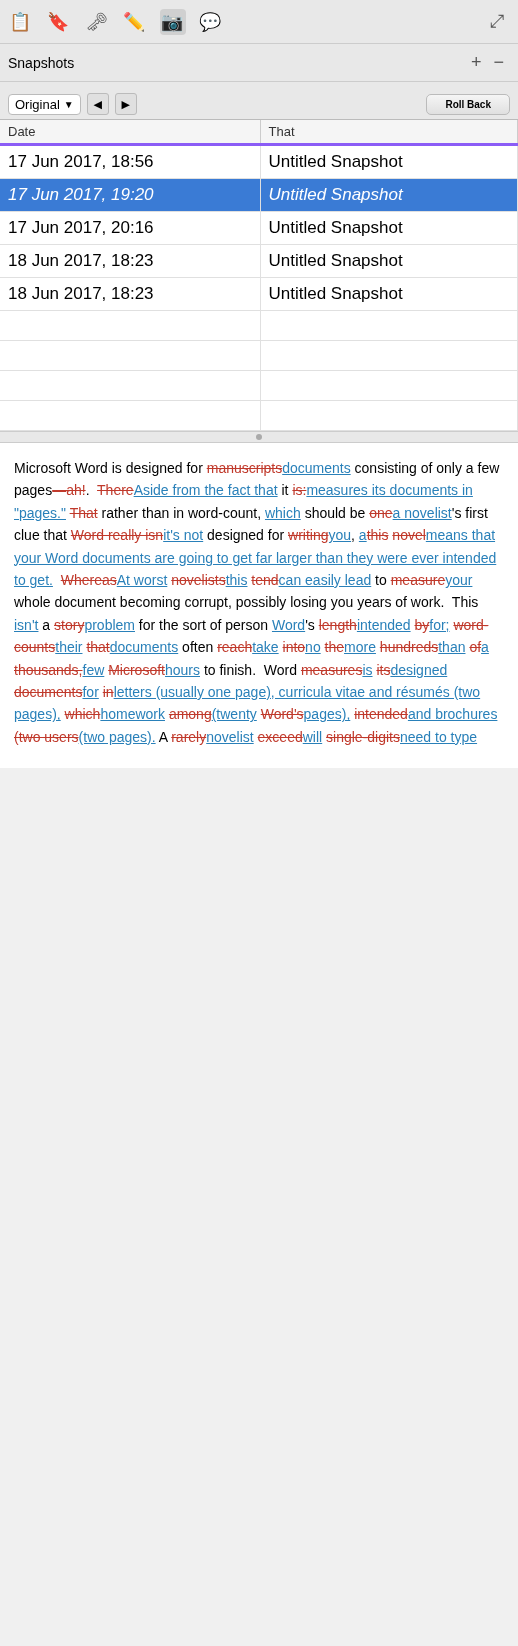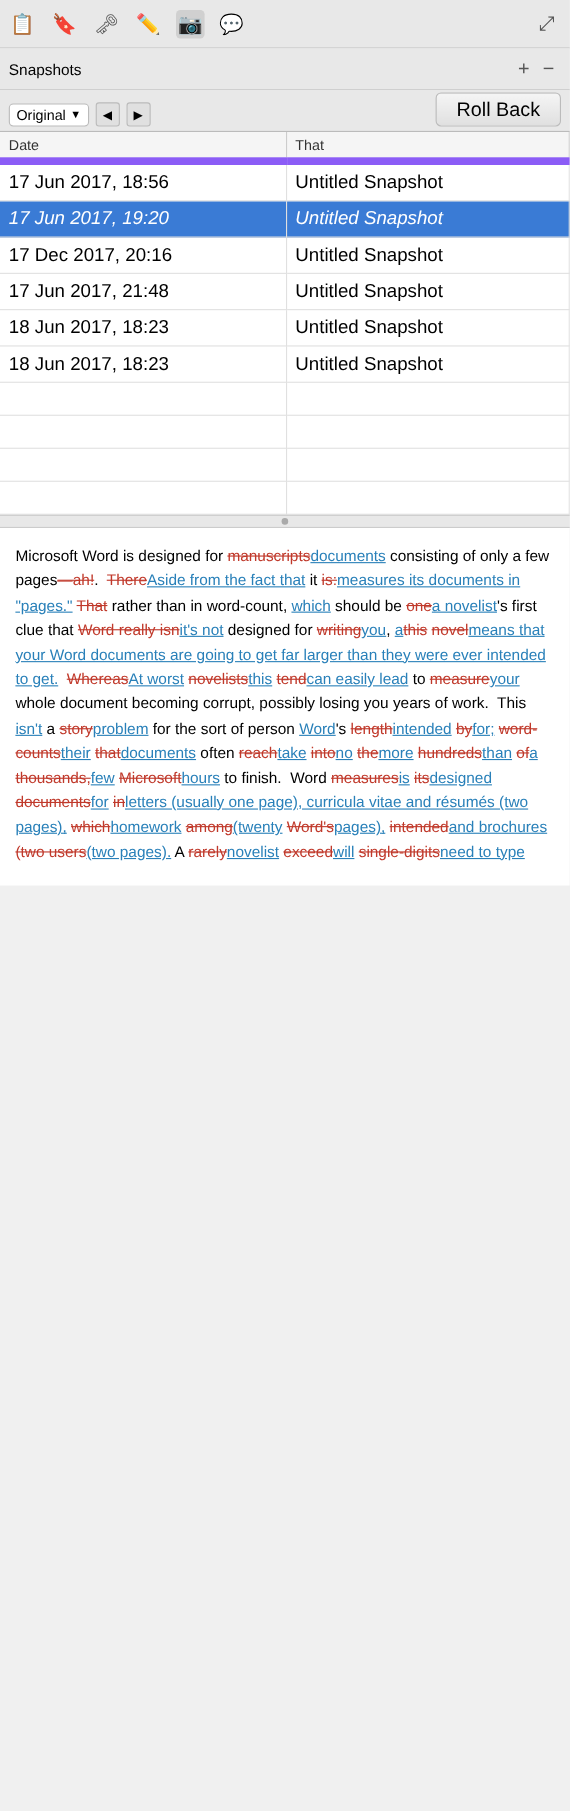--- a/index.html
+++ b/index.html
@@ -92,34 +92,34 @@
       align-items: center;
       justify-content: center;
       font-size: 11px;
     }
     .rollback-btn {
       margin-left: auto;
       background: linear-gradient(to bottom, #f5f5f5, #e0e0e0);
       border: 1px solid #bbb;
       border-radius: 5px;
       padding: 4px 18px;
-      font-size: 18px;
+      font-size: 10px;
       cursor: pointer;
-      font-weight: 400;
+      font-weight: 700;
     }
 
     
     .snapshot-table {
       width: 100%;
       border-collapse: collapse;
       background: #fff;
     }
     .snapshot-table th {
       background: #f5f5f5;
-      border-bottom: 7px solid #8b5cf6;
+      border-bottom: 3px solid #8b5cf6;
       border-right: 1px solid #ccc;
       padding: 4px 8px;
       text-align: left;
       font-weight: 500;
       font-size: 13px;
       color: #333;
     }
     .snapshot-table td {
       border-bottom: 1px solid #e0e0e0;
       border-right: 1px solid #e0e0e0;
@@ -214,25 +214,21 @@
   <tbody id="snapshot-rows">
   <tr>
         <td>17 Jun 2017, 18:56</td>
         <td>Untitled Snapshot</td>
       </tr>
       <tr class="selected">
         <td>17 Jun 2017, 19:20</td>
         <td>Untitled Snapshot</td>
       </tr>
       <tr>
-        <td>17 Dec 2017, 20:16</td>
-        <td>Untitled Snapshot</td>
-      </tr>
-      <tr>
-        <td>17 Jun 2017, 21:48</td>
+        <td>17 Jun 2017, 20:16</td>
         <td>Untitled Snapshot</td>
       </tr>
       <tr>
         <td>18 Jun 2017, 18:23</td>
         <td>Untitled Snapshot</td>
       </tr>
       <tr>
         <td>18 Jun 2017, 18:23</td>
         <td>Untitled Snapshot</td>
       </tr>

